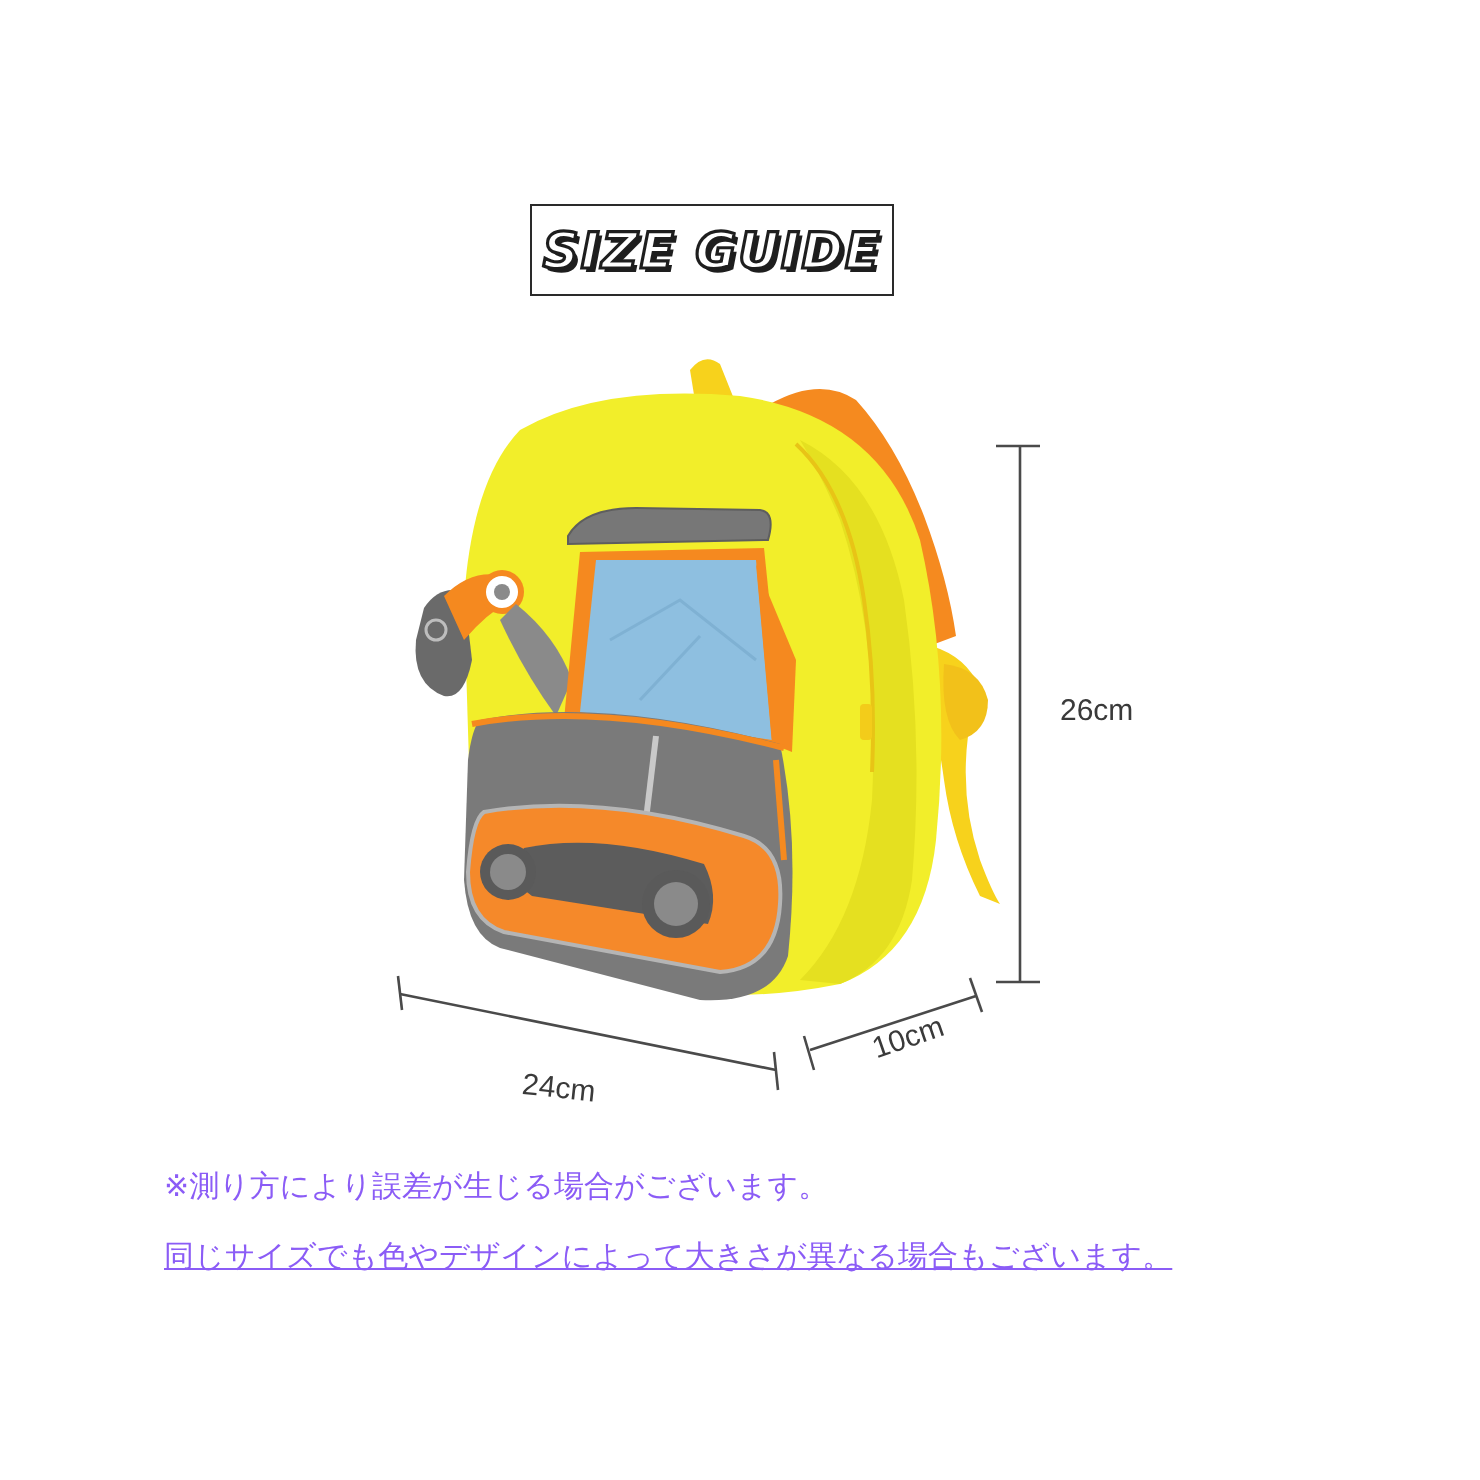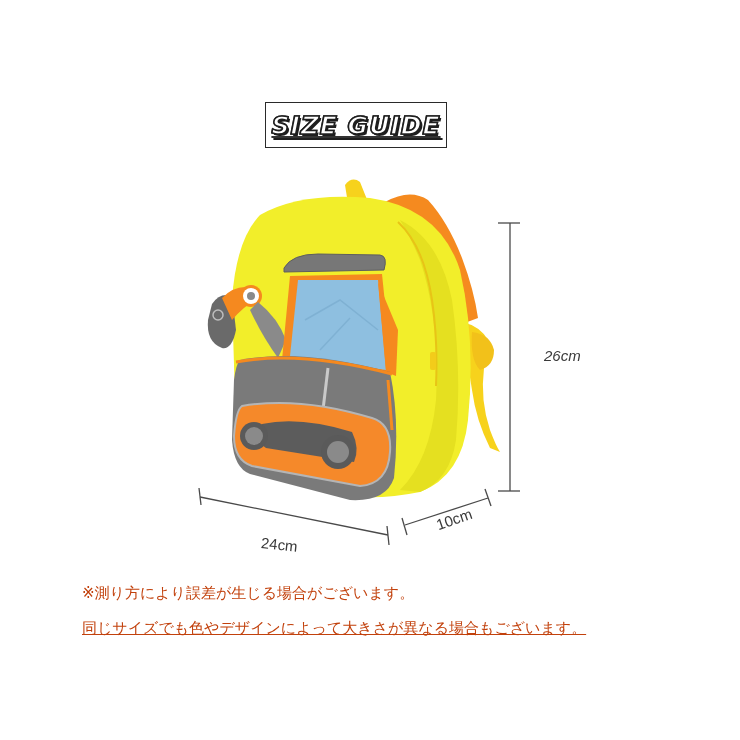--- a/index.html
+++ b/index.html
@@ -6,38 +6,37 @@
   body {
     width: 740px; height: 740px; background: #ffffff;
     position: relative; overflow: hidden;
     font-family: "DejaVu Sans", sans-serif; color: #333333;
   }
   .title-box {
     position: absolute; left: 265px; top: 102px; width: 182px; height: 46px;
     border: 1.5px solid #2a2a2a; box-sizing: border-box;
     display: flex; align-items: center; justify-content: center;
     background: #fff;
-    text-decoration: underline;
   }
   .title-text {
     font-family: "DejaVu Sans", sans-serif; font-weight: bold; font-style: italic;
     font-size: 25px; letter-spacing: 1px; color: #ffffff;
     -webkit-text-stroke: 1.6px #1e1e1e;
     text-shadow: 2px 2px 0 #1e1e1e;
   }
   .illustration { position: absolute; left: 0; top: 0; width: 740px; height: 740px; }
   .dim-label {
     position: absolute; font-family: "Liberation Sans", sans-serif;
     font-size: 15px; color: #3a3a3a; white-space: nowrap;
   }
-  .dim-height { left: 544px; top: 347px; font-style: italic; }
+  .dim-height { left: 530px; top: 347px; }
   .dim-width { left: 262px; top: 534px; transform: rotate(6deg); transform-origin: left top; }
   .dim-depth { left: 434px; top: 517px; transform: rotate(-19deg); transform-origin: left top; }
   .note {
-    position: absolute; left: 82px; font-size: 15px; color: #c2410c;
+    position: absolute; left: 82px; font-size: 15px; color: #8b5cf6;
     font-family: "DejaVu Sans", sans-serif; white-space: nowrap; letter-spacing: 0px;
   }
   .note-1 { top: 584px; }
   .note-2 { top: 619px; text-decoration: underline; }
 </style>
 </head>
 <body>
 
 <div class="title-box">
   <span class="title-text">SIZE GUIDE</span>

